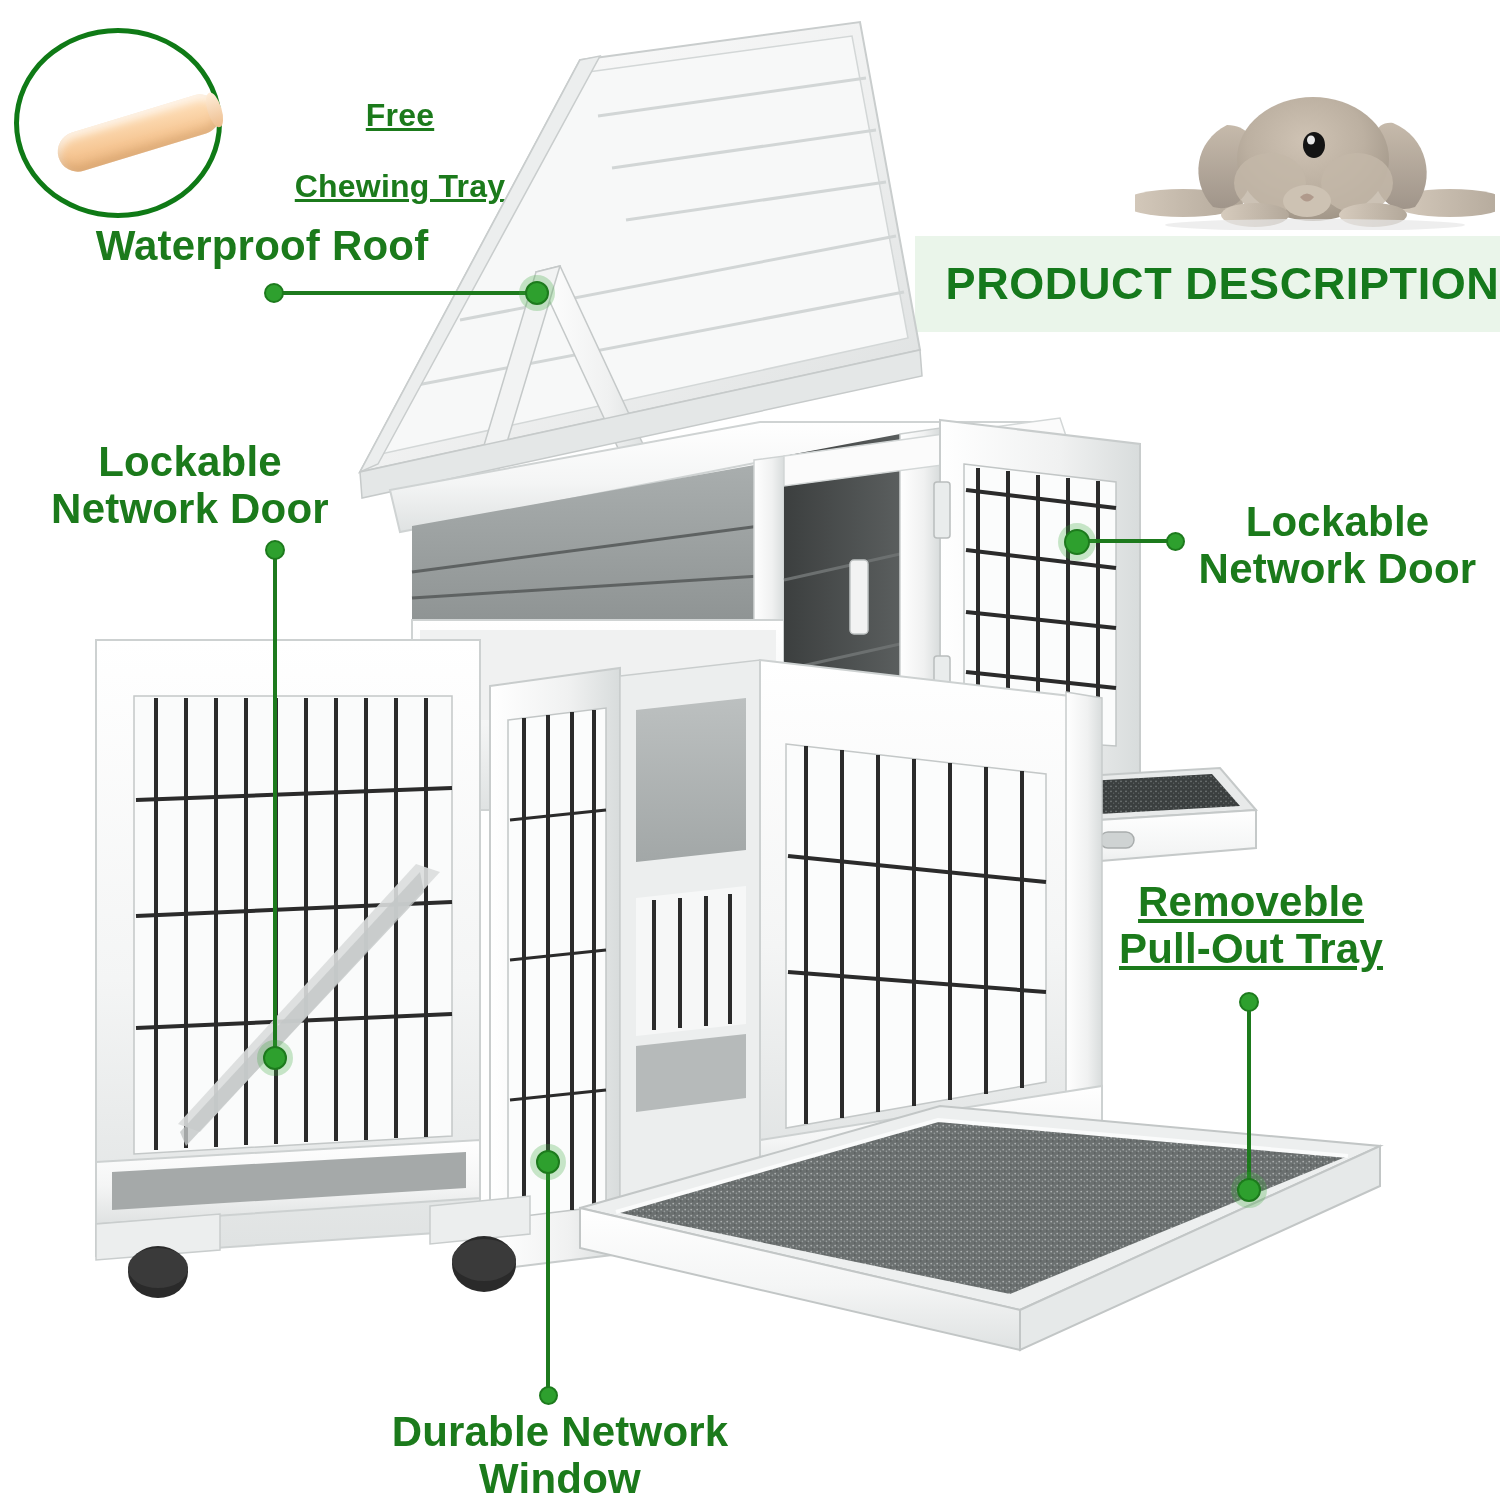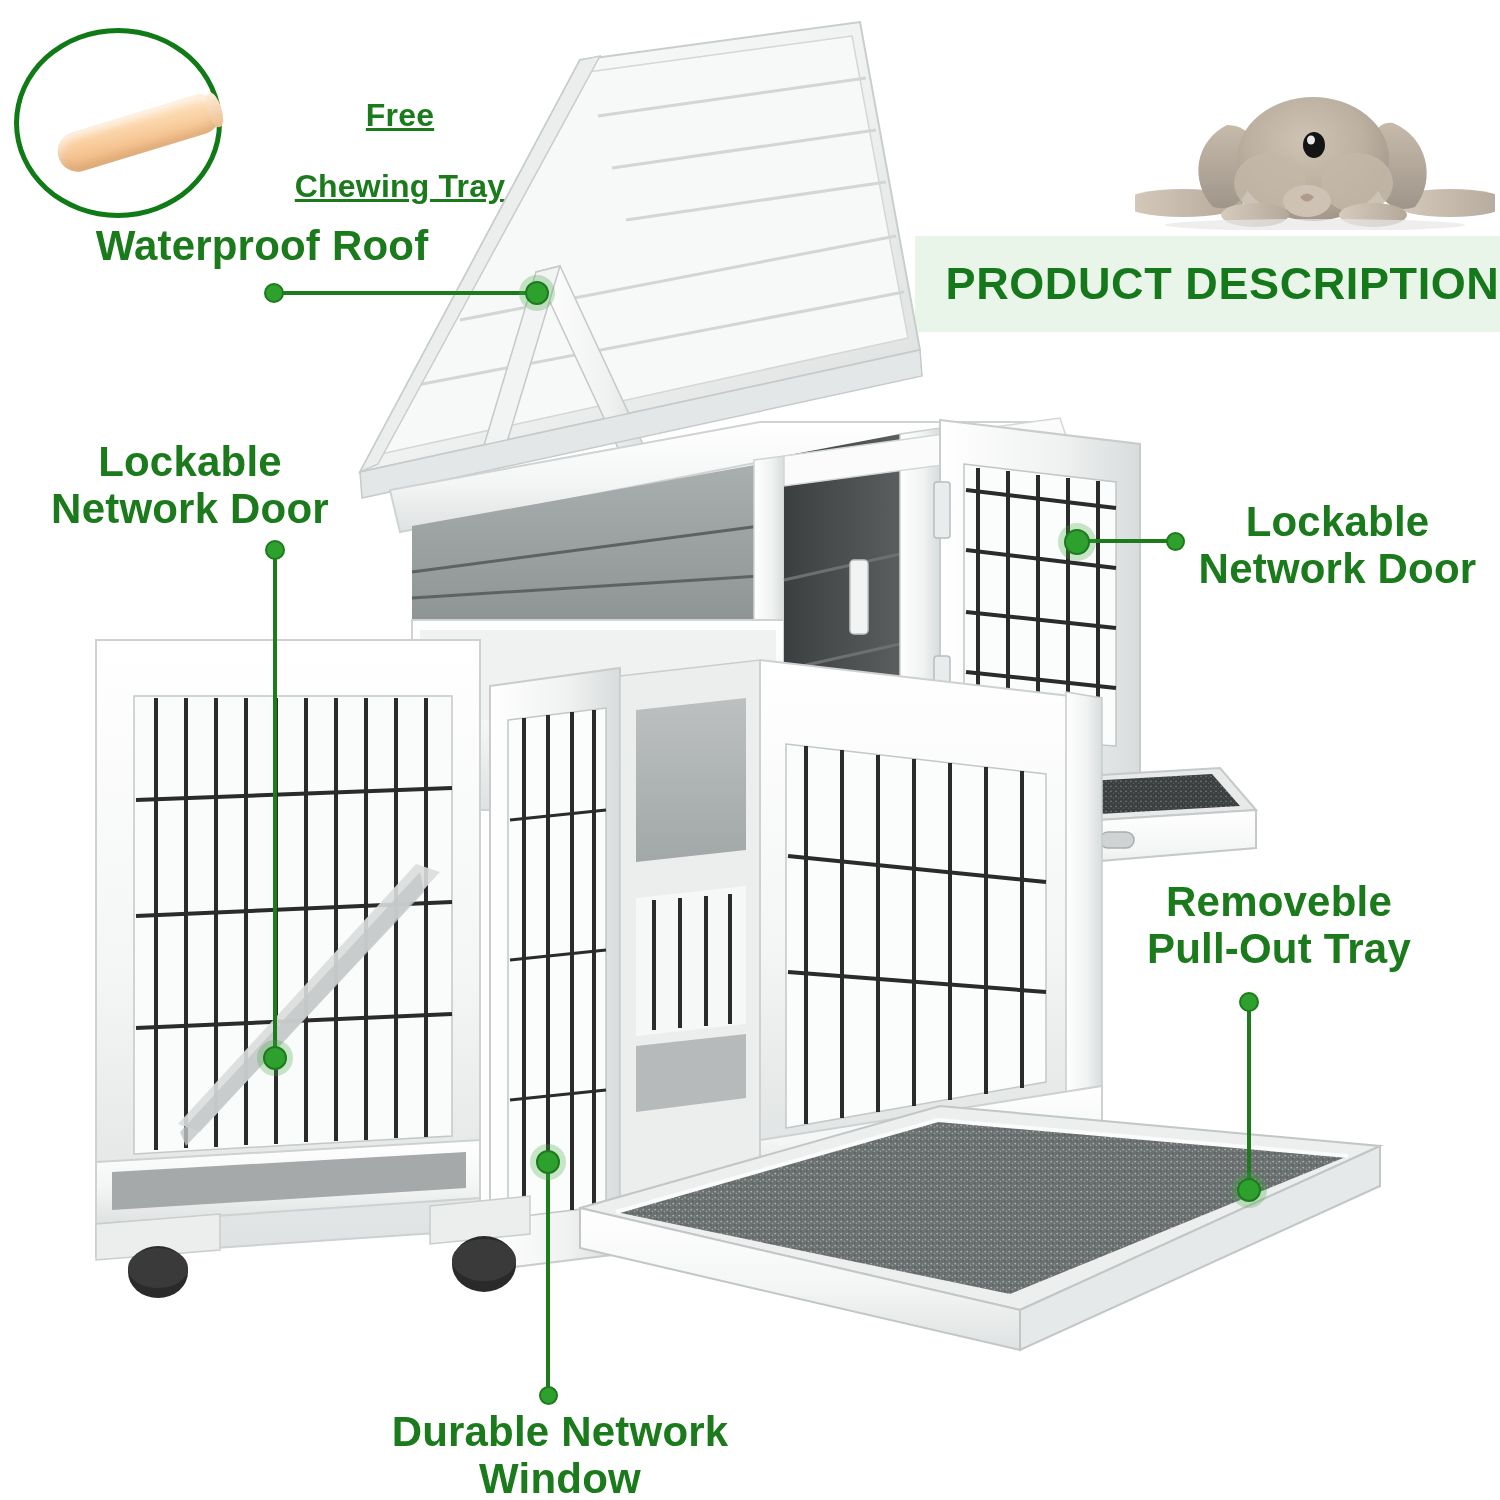--- a/index.html
+++ b/index.html
@@ -335,21 +335,21 @@
   <div class="ln-v" style="left:273px;top:548px;height:512px;"></div>
   <div class="dot" style="left:265px;top:540px;width:20px;height:20px;"></div>
   <div class="dot halo" style="left:263px;top:1046px;width:24px;height:24px;"></div>
 
   <div class="anno md" style="left:1175px;top:498px;width:325px;">Lockable
 Network Door</div>
   <div class="ln-h" style="left:1078px;top:539px;width:96px;"></div>
   <div class="dot halo" style="left:1064px;top:529px;width:26px;height:26px;"></div>
   <div class="dot" style="left:1166px;top:532px;width:19px;height:19px;"></div>
 
-  <div class="anno md" style="left:1114px;top:878px;width:330px;">Removeble
+  <div class="anno md" style="left:1086px;top:878px;width:330px;text-decoration:underline;">Removeble
 Pull-Out Tray</div>
   <div class="ln-v" style="left:1247px;top:1000px;height:190px;"></div>
   <div class="dot" style="left:1239px;top:992px;width:20px;height:20px;"></div>
   <div class="dot halo" style="left:1237px;top:1178px;width:24px;height:24px;"></div>
 
   <div class="anno md" style="left:330px;top:1408px;width:460px;">Durable Network
 Window</div>
   <div class="ln-v" style="left:546px;top:1160px;height:236px;"></div>
   <div class="dot halo" style="left:536px;top:1150px;width:24px;height:24px;"></div>
   <div class="dot" style="left:539px;top:1386px;width:19px;height:19px;"></div>

